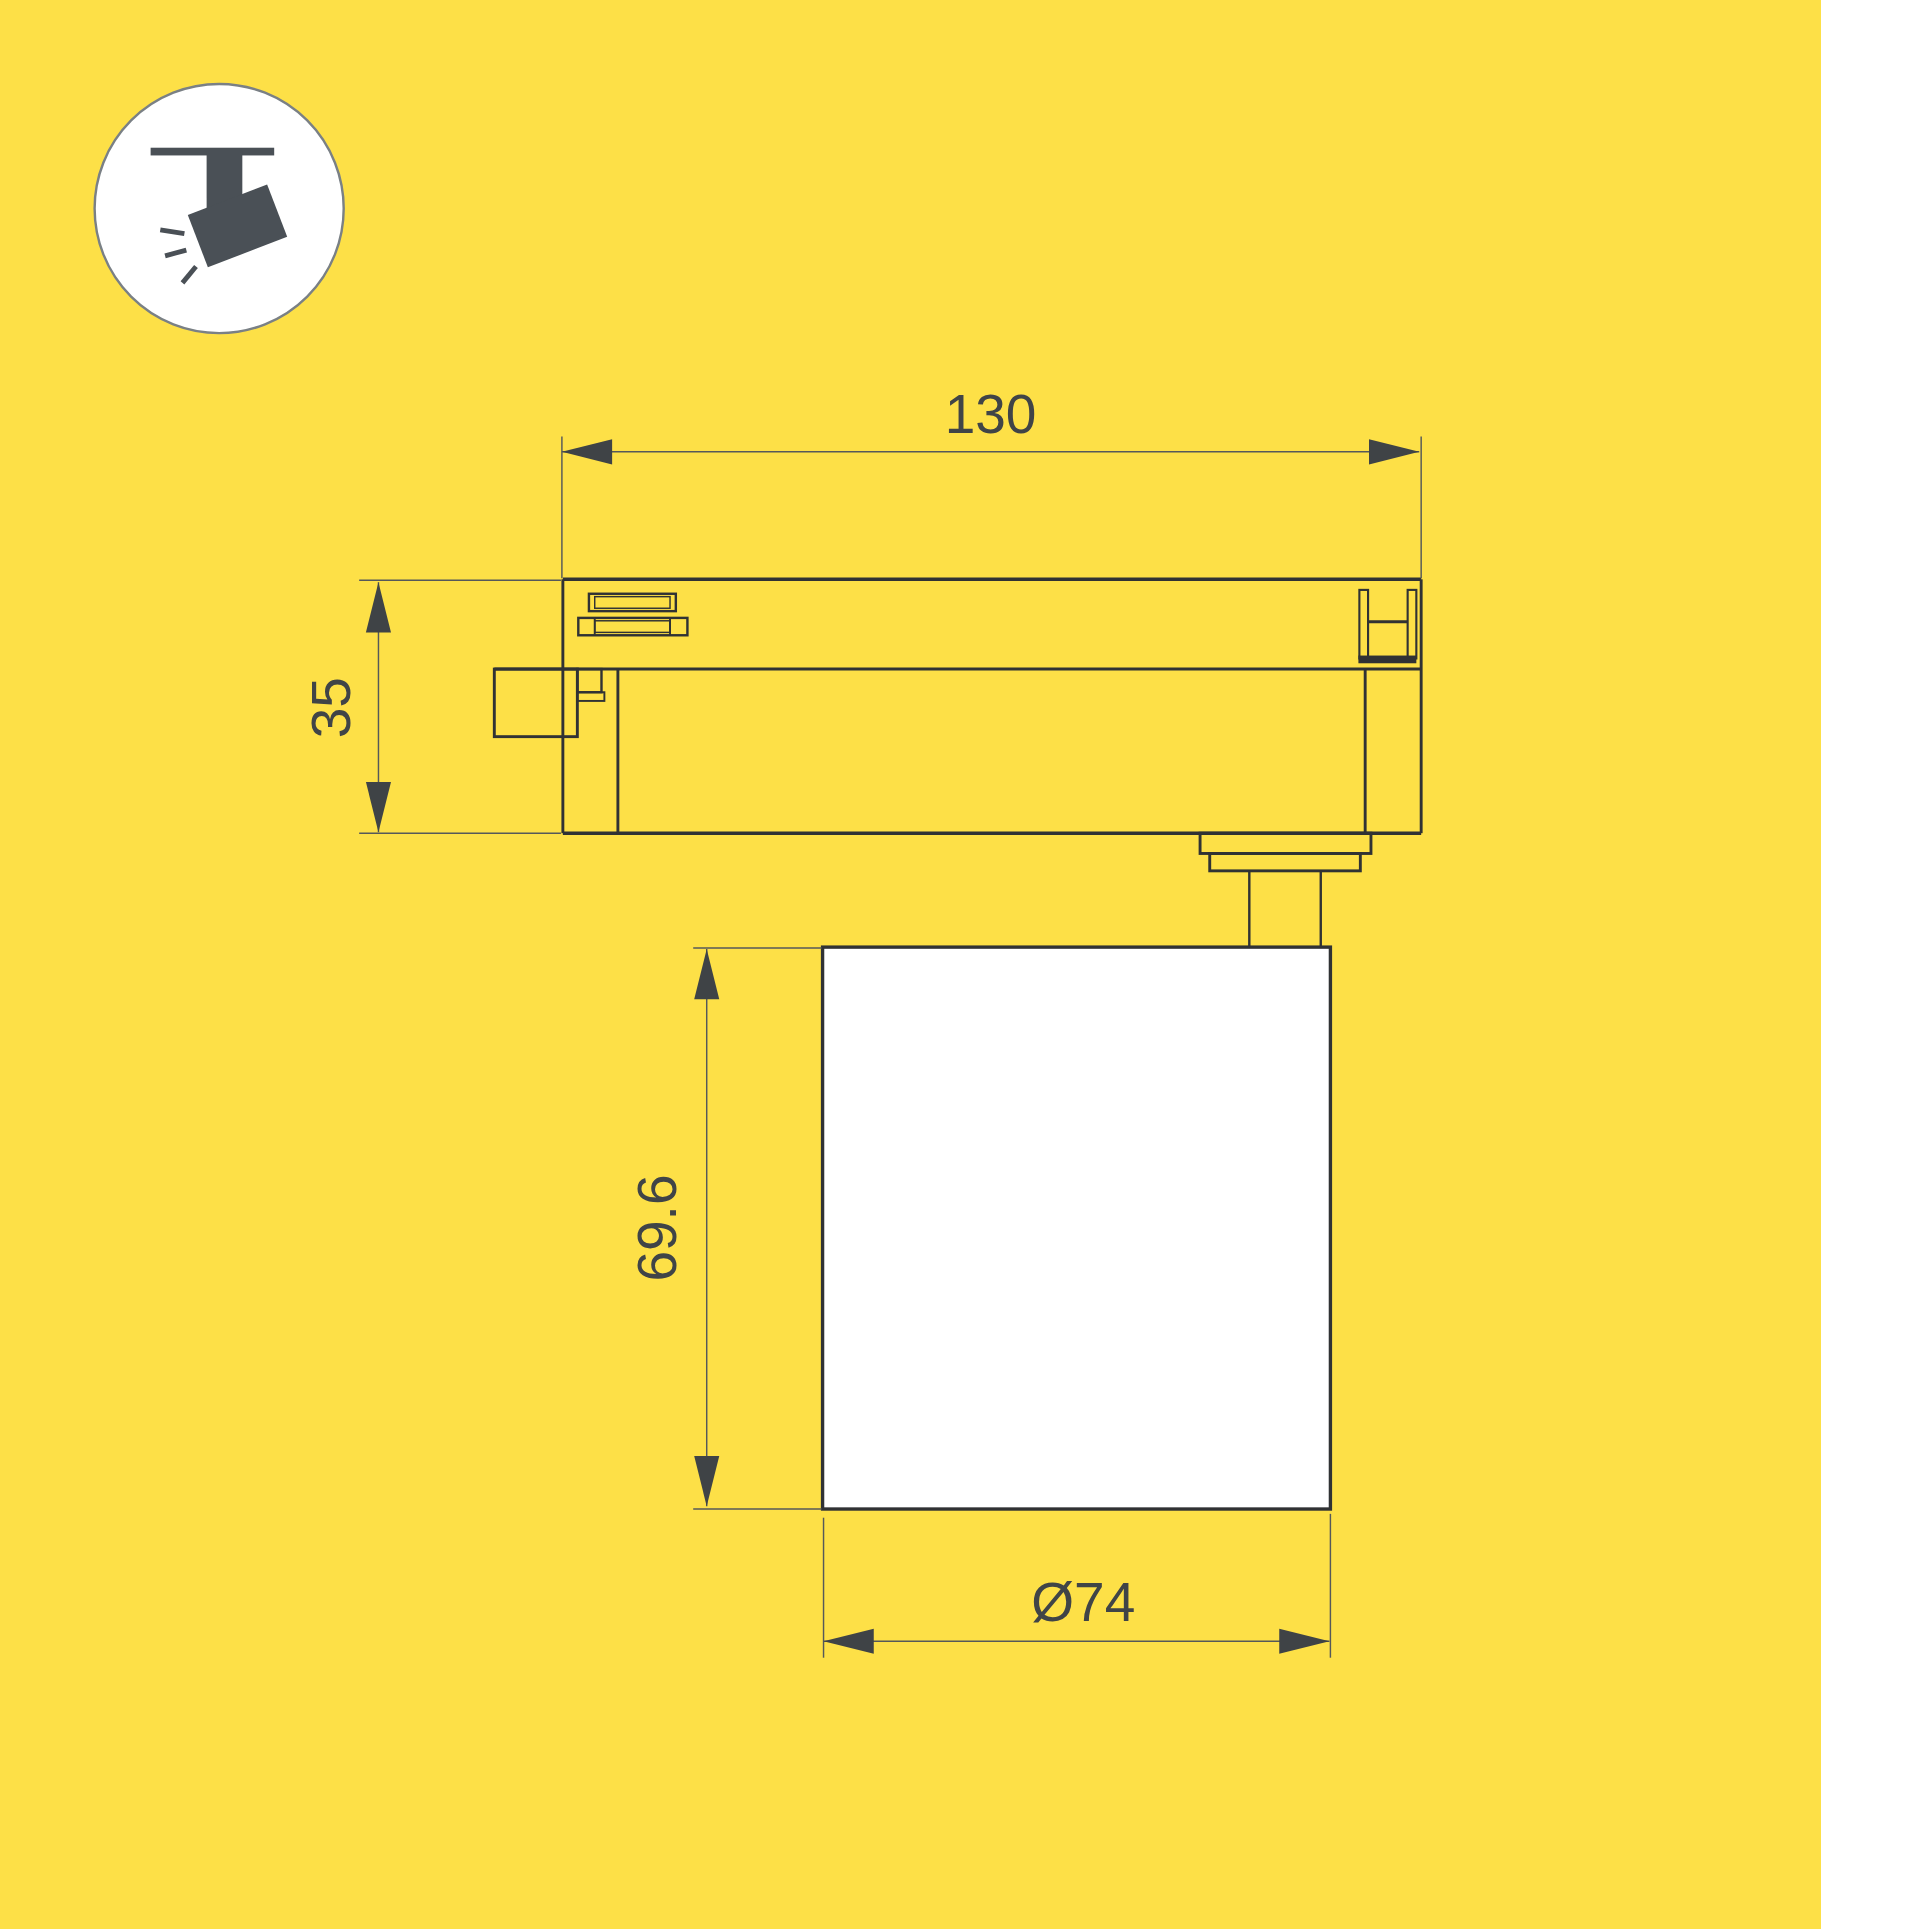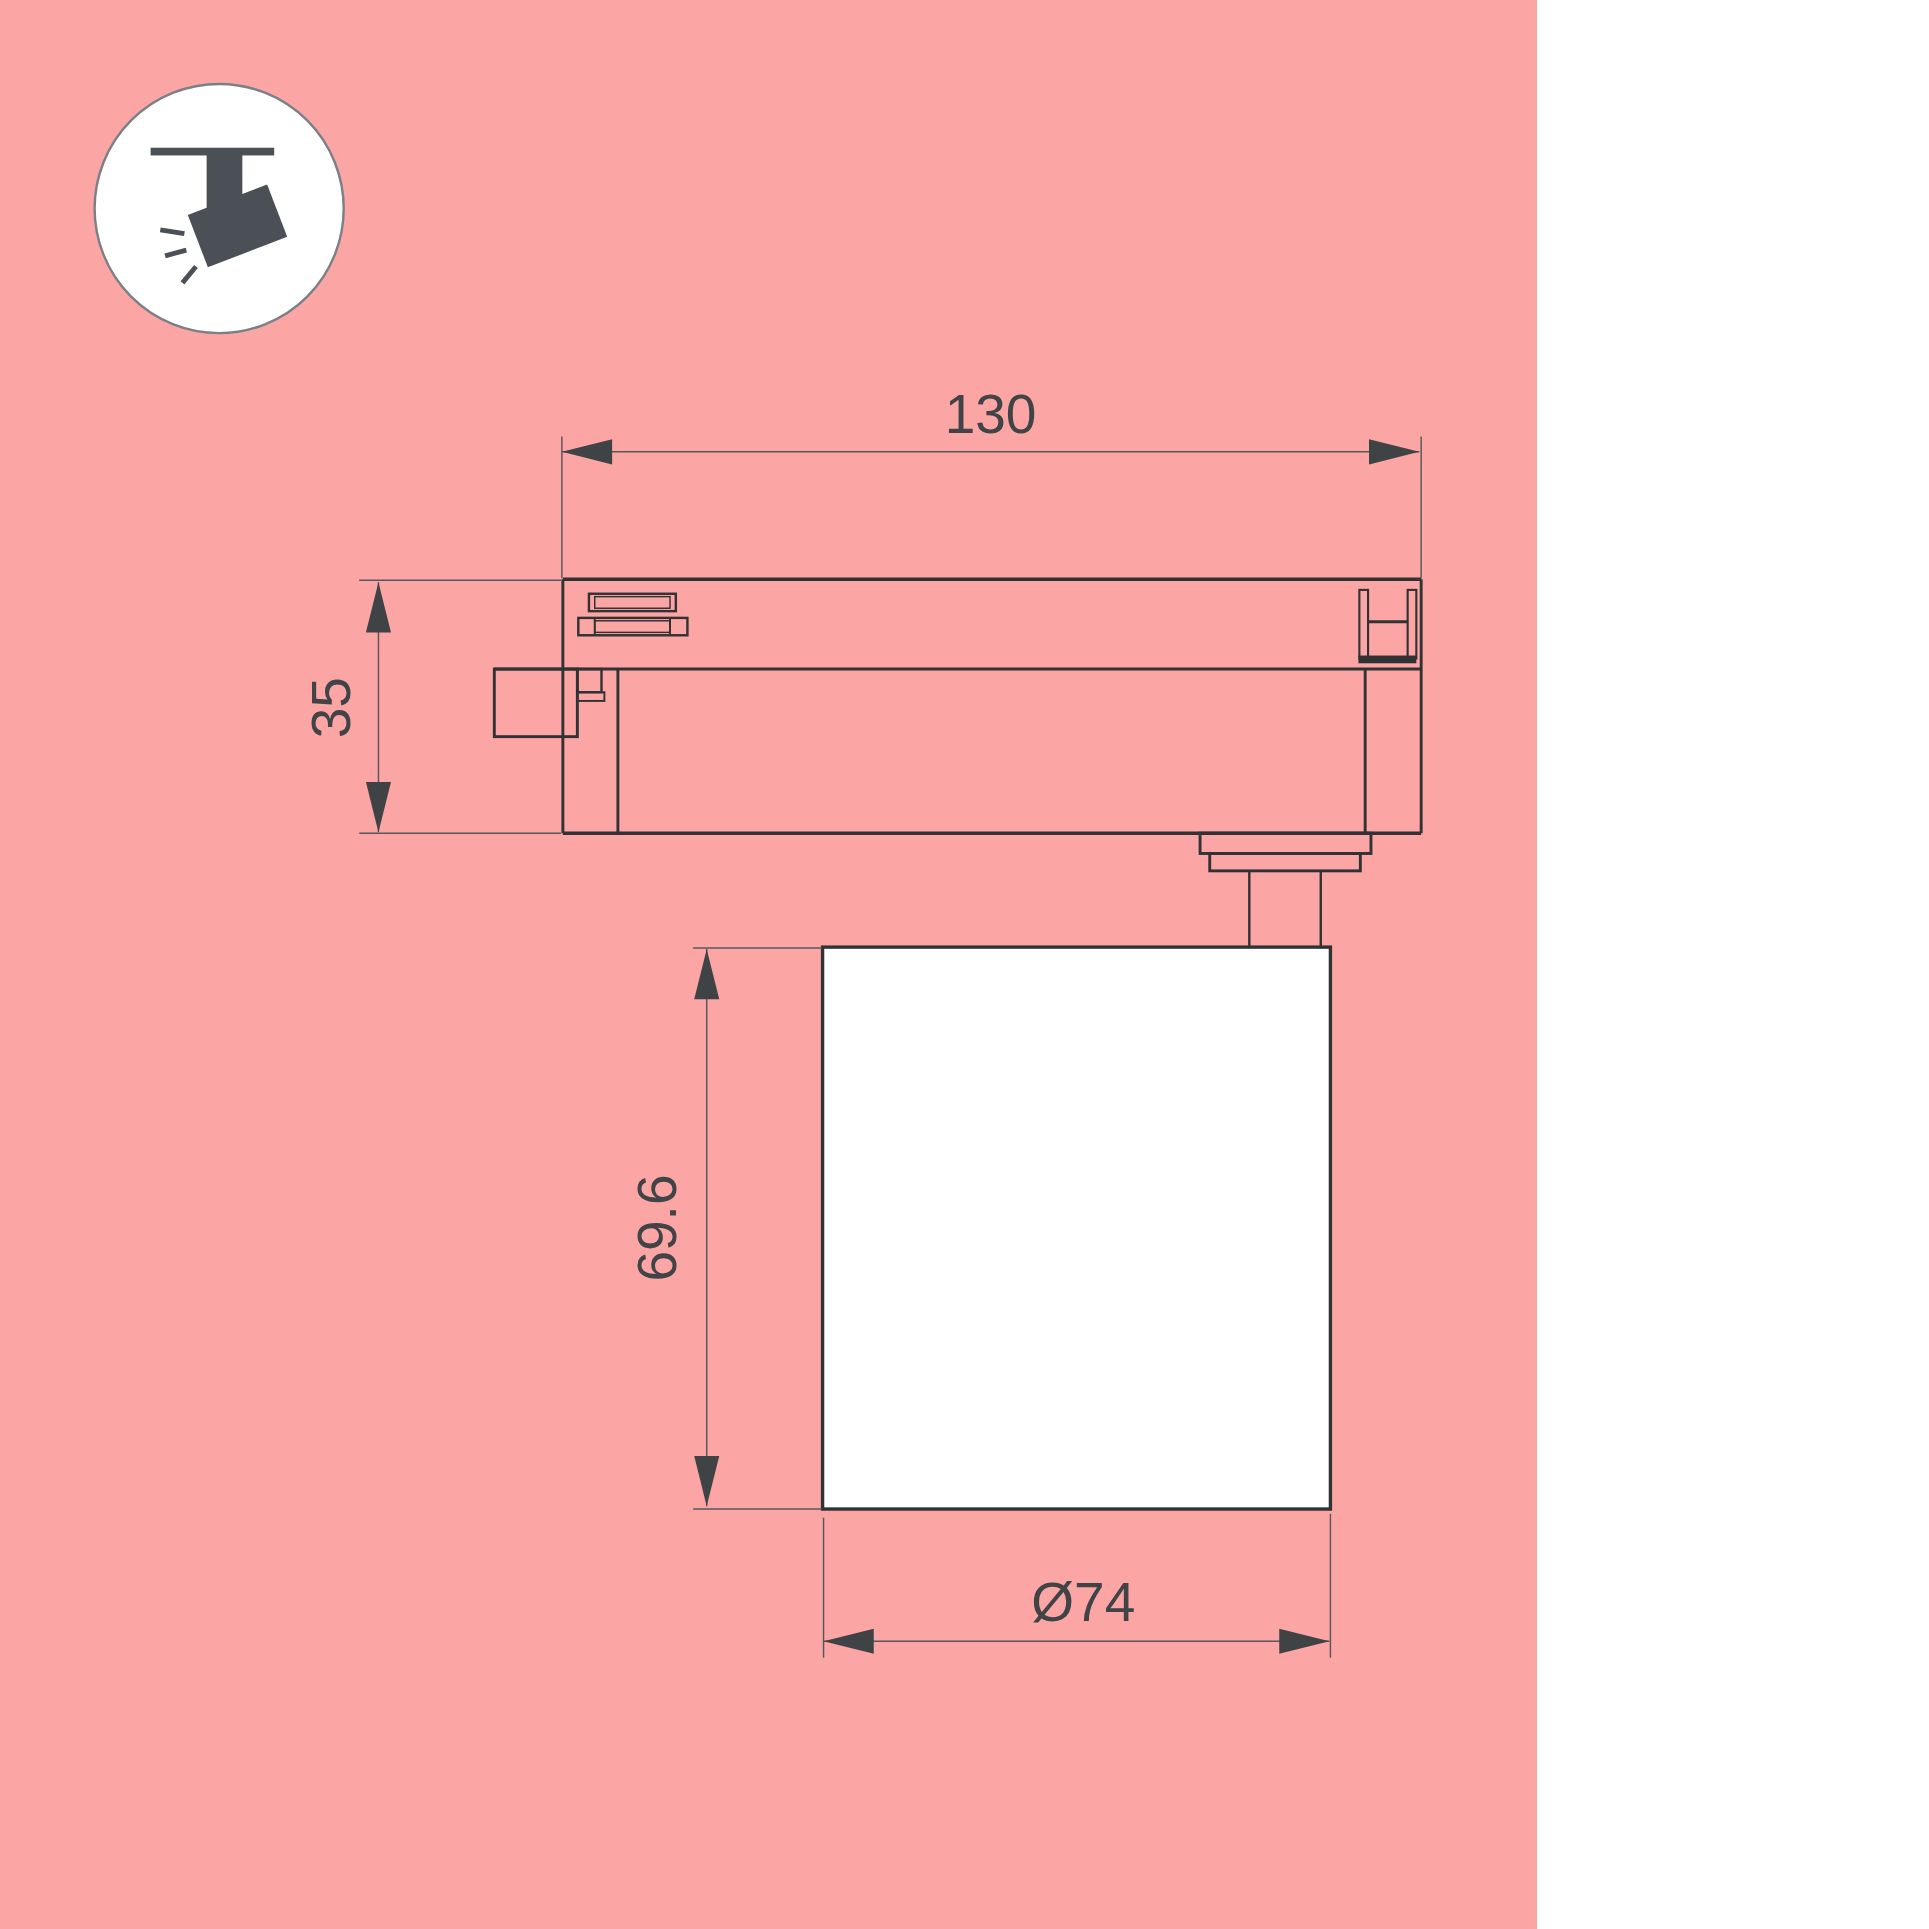--- a/index.html
+++ b/index.html
@@ -5,23 +5,23 @@
   html, body {
     margin: 0;
     padding: 0;
     width: 1929px;
     height: 1929px;
     background: #ffffff;
     font-family: "Liberation Sans", "DejaVu Sans", sans-serif;
   }
   #canvas {
     position: relative;
-    width: 1537px;
+    width: 1821px;
     height: 1929px;
-    background: #fca5a5;
+    background: #fde047;
     overflow: hidden;
   }
   svg { display: block; }
   .dim-text {
     font-family: "Liberation Sans", "DejaVu Sans", sans-serif;
     font-size: 57px;
     fill: #404447;
   }
 </style>
 </head>

